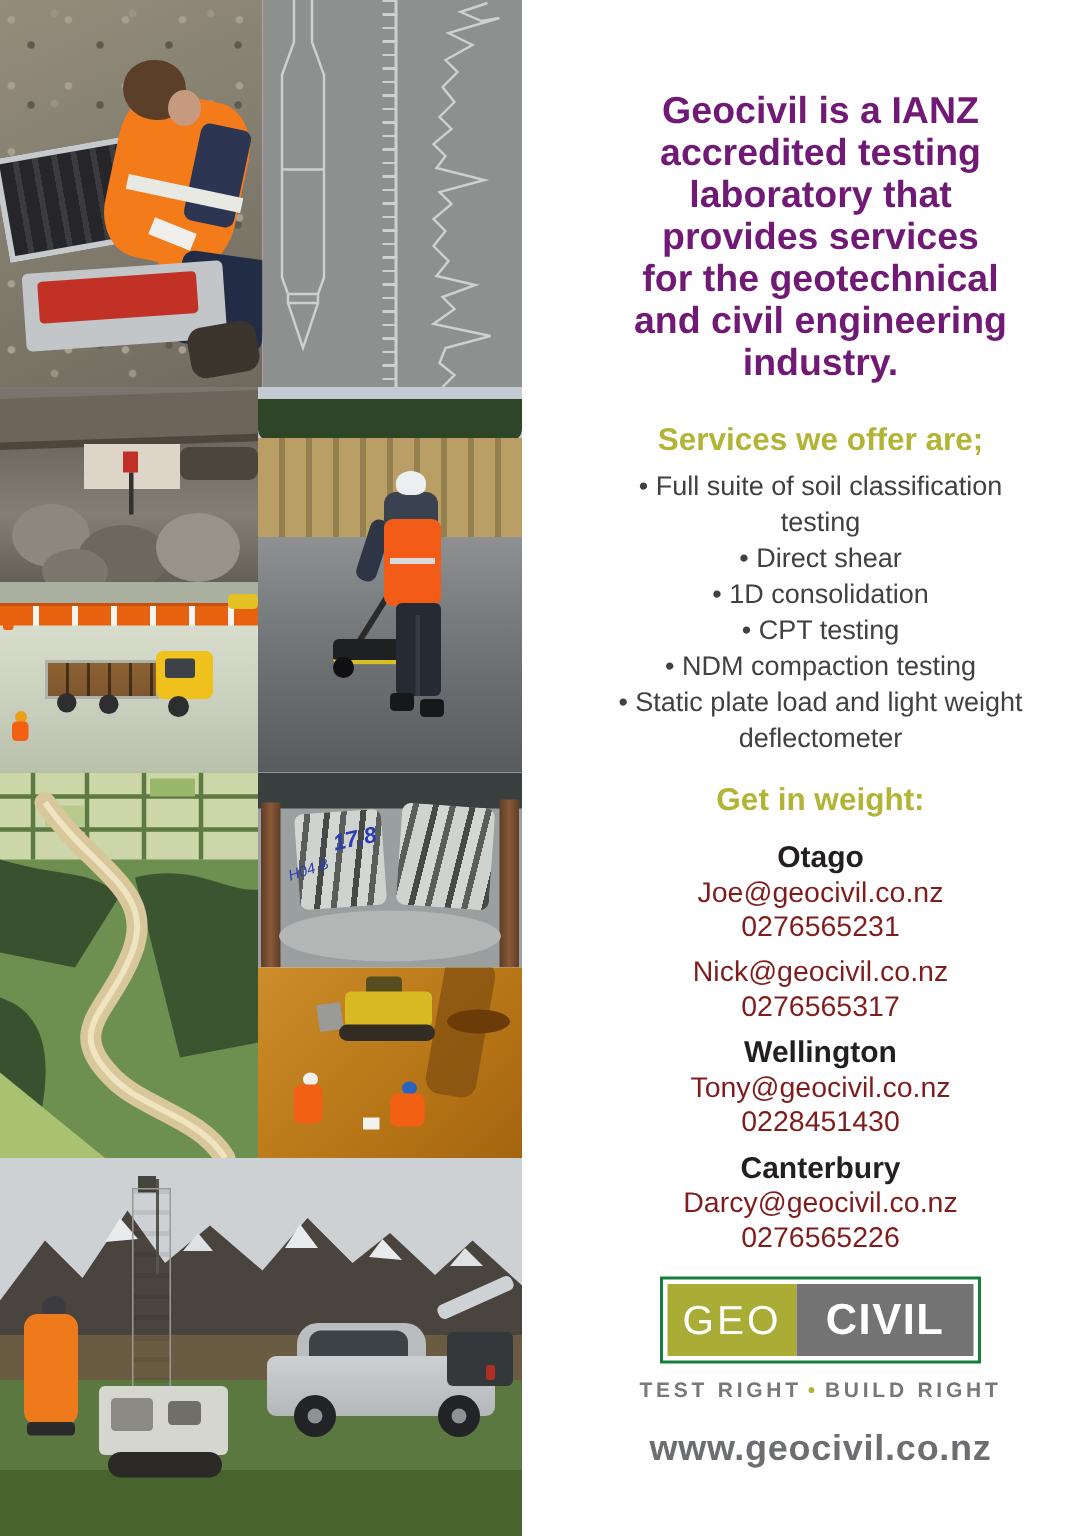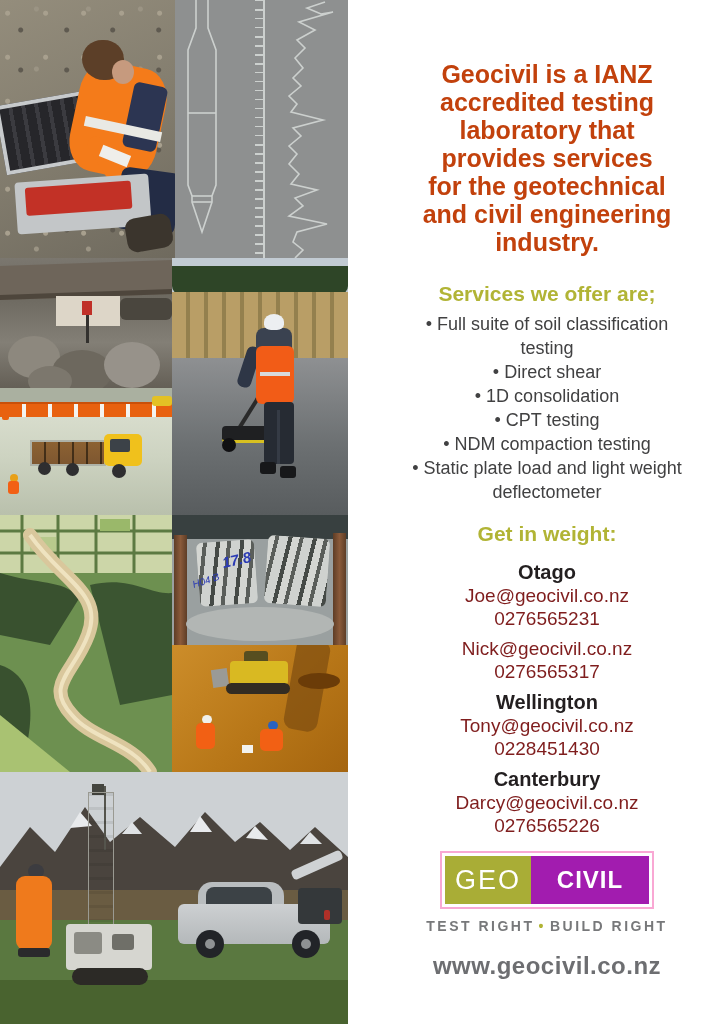--- a/index.html
+++ b/index.html
@@ -131,36 +131,36 @@
   .ute-body { left:178px; top:132px; width:152px; height:40px; background:linear-gradient(#cdd0d2,#b4b8ba); border-radius:6px; }
   .canopy-lid { left:290px; top:88px; width:54px; height:10px; background:#cfd2d4; transform:rotate(-24deg); border-radius:4px; }
   .canopy-open { left:298px; top:116px; width:44px; height:36px; background:#34383a; border-radius:4px; }
   .ute-wheel { background:#222428; border-radius:50%; width:28px; height:28px; }
   .uw1 { left:196px; top:158px; } .uw2 { left:292px; top:158px; }
   .hub { position:absolute; left:9px; top:9px; width:10px; height:10px; background:#8f9294; border-radius:50%; }
   .taillight { left:324px; top:138px; width:6px; height:10px; background:#b03028; border-radius:2px; }
 
   
   .content { position:absolute; left:378px; top:0; width:338px; text-align:center; }
-  .headline { margin-top:60px; color:#c2410c; font-weight:bold; font-size:25px; line-height:28px; }
+  .headline { margin-top:60px; color:#701a75; font-weight:bold; font-size:25px; line-height:28px; }
   .svc-heading { margin-top:26px; color:#b1b435; font-weight:bold; font-size:21px; }
   .svc-list { margin-top:6px; color:#414142; font-size:18px; line-height:24px; }
   .svc-item { max-width:282px; margin:0 auto; }
   .bullet { margin-right:5px; }
   .touch-heading { margin-top:18px; color:#b1b435; font-weight:bold; font-size:21px; }
   .offices { margin-top:14px; }
   .office { margin-bottom:7px; }
   .region { color:#231f20; font-weight:bold; font-size:20px; line-height:24px; }
   .email, .phone { color:#7f1d1d; font-size:19px; line-height:23px; cursor:pointer; }
   .logo-wrap { margin-top:14px; display:flex; flex-direction:column; align-items:center; }
-  .logo-box { width:214px; height:58px; border:2px solid #f9a8d4; background:#ffffff; padding:3px; display:flex; }
+  .logo-box { width:214px; height:58px; border:2px solid #15803d; background:#ffffff; padding:3px; display:flex; }
   .logo-geo { width:86px; background:#a9ad36; color:#ffffff; display:flex; align-items:center; justify-content:center;
     font-size:27px; letter-spacing:2px; font-weight:normal; }
-  .logo-civil { flex:1; background:#a21caf; color:#ffffff; display:flex; align-items:center; justify-content:center;
-    font-size:24px; font-weight:bold; letter-spacing:1px; }
+  .logo-civil { flex:1; background:#737373; color:#ffffff; display:flex; align-items:center; justify-content:center;
+    font-size:29px; font-weight:bold; letter-spacing:1px; }
   .tagline { margin-top:9px; color:#77787a; font-weight:bold; font-size:14px; letter-spacing:2.5px; }
   .tagline .dot { color:#b1b435; margin:0 4px; }
   .website { margin-top:18px; color:#6d6e71; font-weight:bold; font-size:24px; letter-spacing:0.5px; cursor:pointer; }
 </style>
 </head>
 <body>
 
 <div class="page">
 
   <div class="collage">

